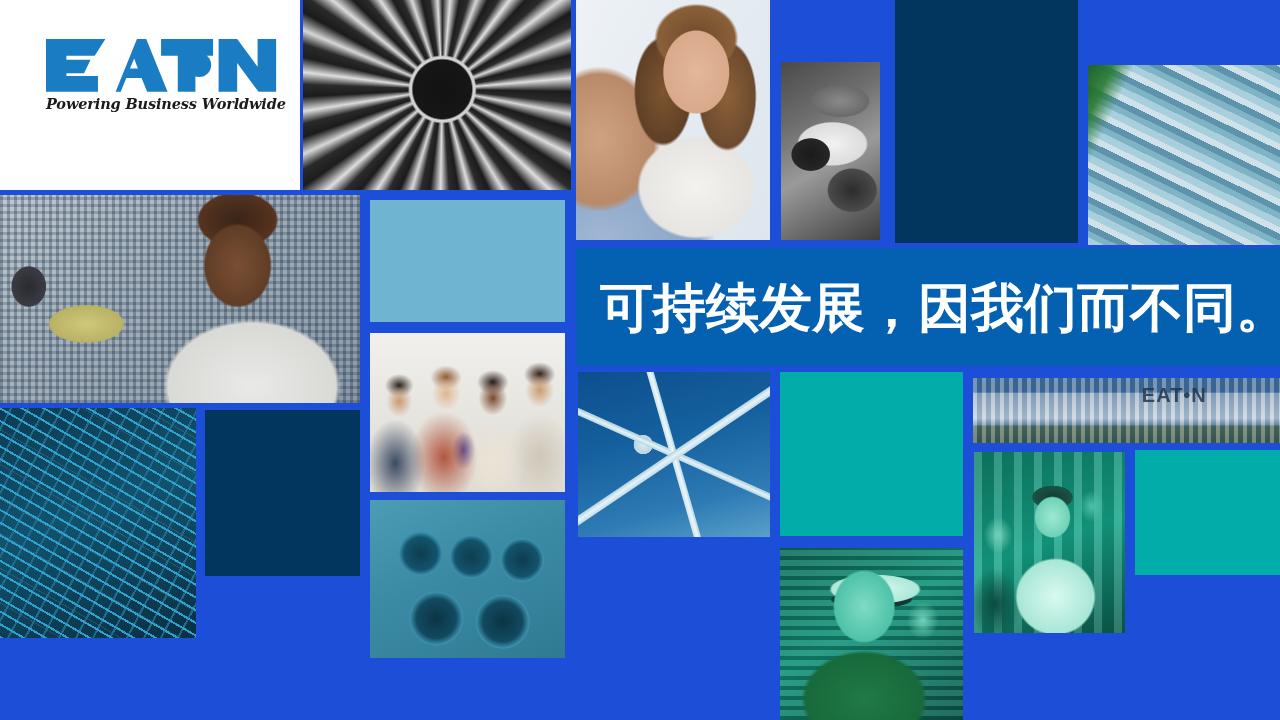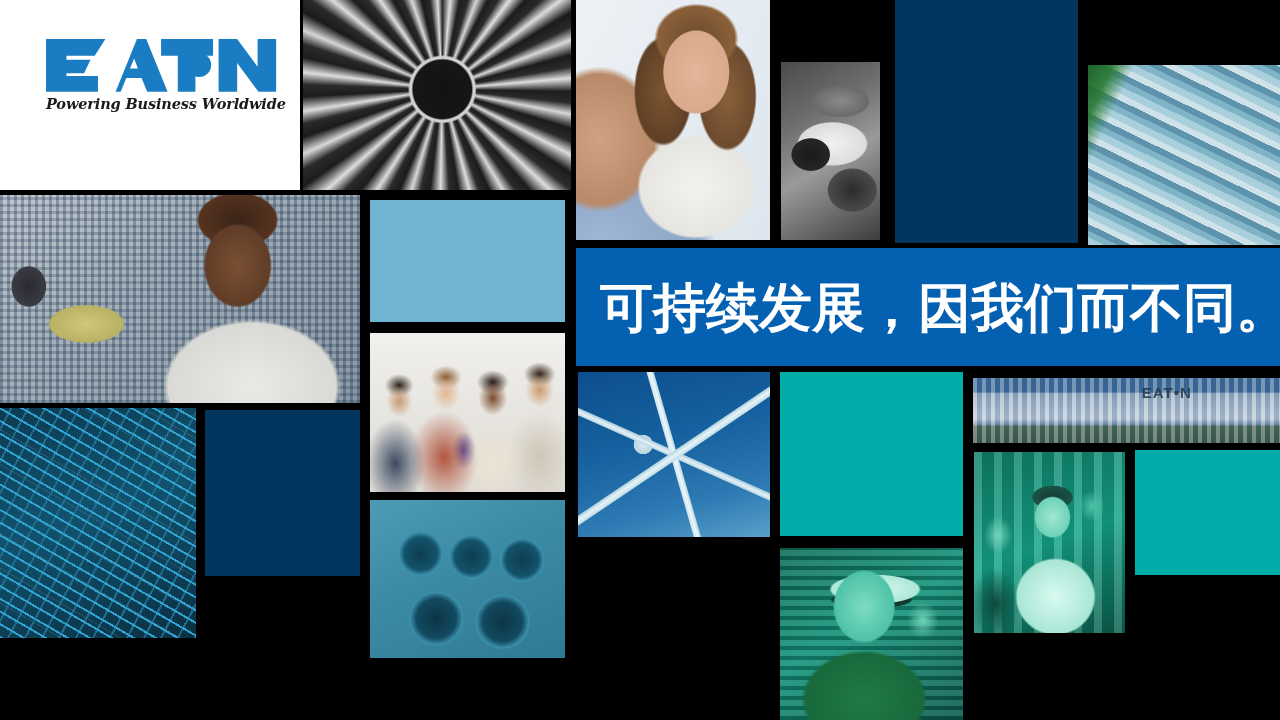--- a/index.html
+++ b/index.html
@@ -3,21 +3,21 @@
 <meta charset="utf-8">
 <title>Eaton Sustainability Cover</title>
 <style>
   html,body{margin:0;padding:0;}
   body{
     width:1280px;height:720px;
     background:#ffffff;
     font-family:"Liberation Sans","DejaVu Sans",sans-serif;
     overflow:hidden;
   }
-  #stage{position:relative;width:1280px;height:720px;background:#000000;overflow:hidden;}
+  #stage{position:relative;width:1280px;height:720px;background:#1d4ed8;overflow:hidden;}
 
   .tile{position:absolute;overflow:hidden;}
 
   
   #logo-block{position:absolute;left:0;top:0;width:300px;height:190px;background:#fff;}
   .logo-wrap{position:absolute;left:46px;top:38px;width:232px;}
   .logo-mark{display:block;width:232px;height:auto;}
   .logo-tag{
     font-family:"DejaVu Serif","Liberation Serif",serif;
     font-style:italic;font-weight:700;
@@ -181,21 +181,21 @@
       linear-gradient(150deg,#0f6f5c 0%,#13937a 45%,#0c5a4c 100%);
   }
 
   
   #img-eaton-building{
     background:
       repeating-linear-gradient(90deg, rgba(255,255,255,0.35) 0 4px, rgba(80,120,160,0.25) 4px 9px),
       linear-gradient(180deg, #2f5e8f 0%, #2f5e8f 22%, #93a7bd 23%, #b9c8d6 62%, #6d8aa3 72%, #3c5a43 74%, #2c4633 100%);
   }
   #img-eaton-building .bldg-logo{
-    position:absolute;left:55%;top:6px;font-weight:700;font-size:15px;color:#23384a;
+    position:absolute;left:55%;top:6px;font-weight:700;font-size:20px;color:#23384a;
     letter-spacing:1px;opacity:.85;text-align:center;
   }
 
   
   #img-colleagues-teal{
     background:
       radial-gradient(ellipse 26px 30px at 52% 36%, #9fe8d2 0%, #6fd2b8 65%, rgba(0,0,0,0) 70%),
       radial-gradient(ellipse 28px 16px at 52% 25%, #123c33 0%, #1b5246 70%, rgba(0,0,0,0) 74%),
       radial-gradient(ellipse 56px 54px at 54% 80%, #d8faf0 0%, #a9e6d6 68%, rgba(0,0,0,0) 72%),
       radial-gradient(ellipse 20px 26px at 16% 46%, #6fd2b8 0%, rgba(0,0,0,0) 72%),

